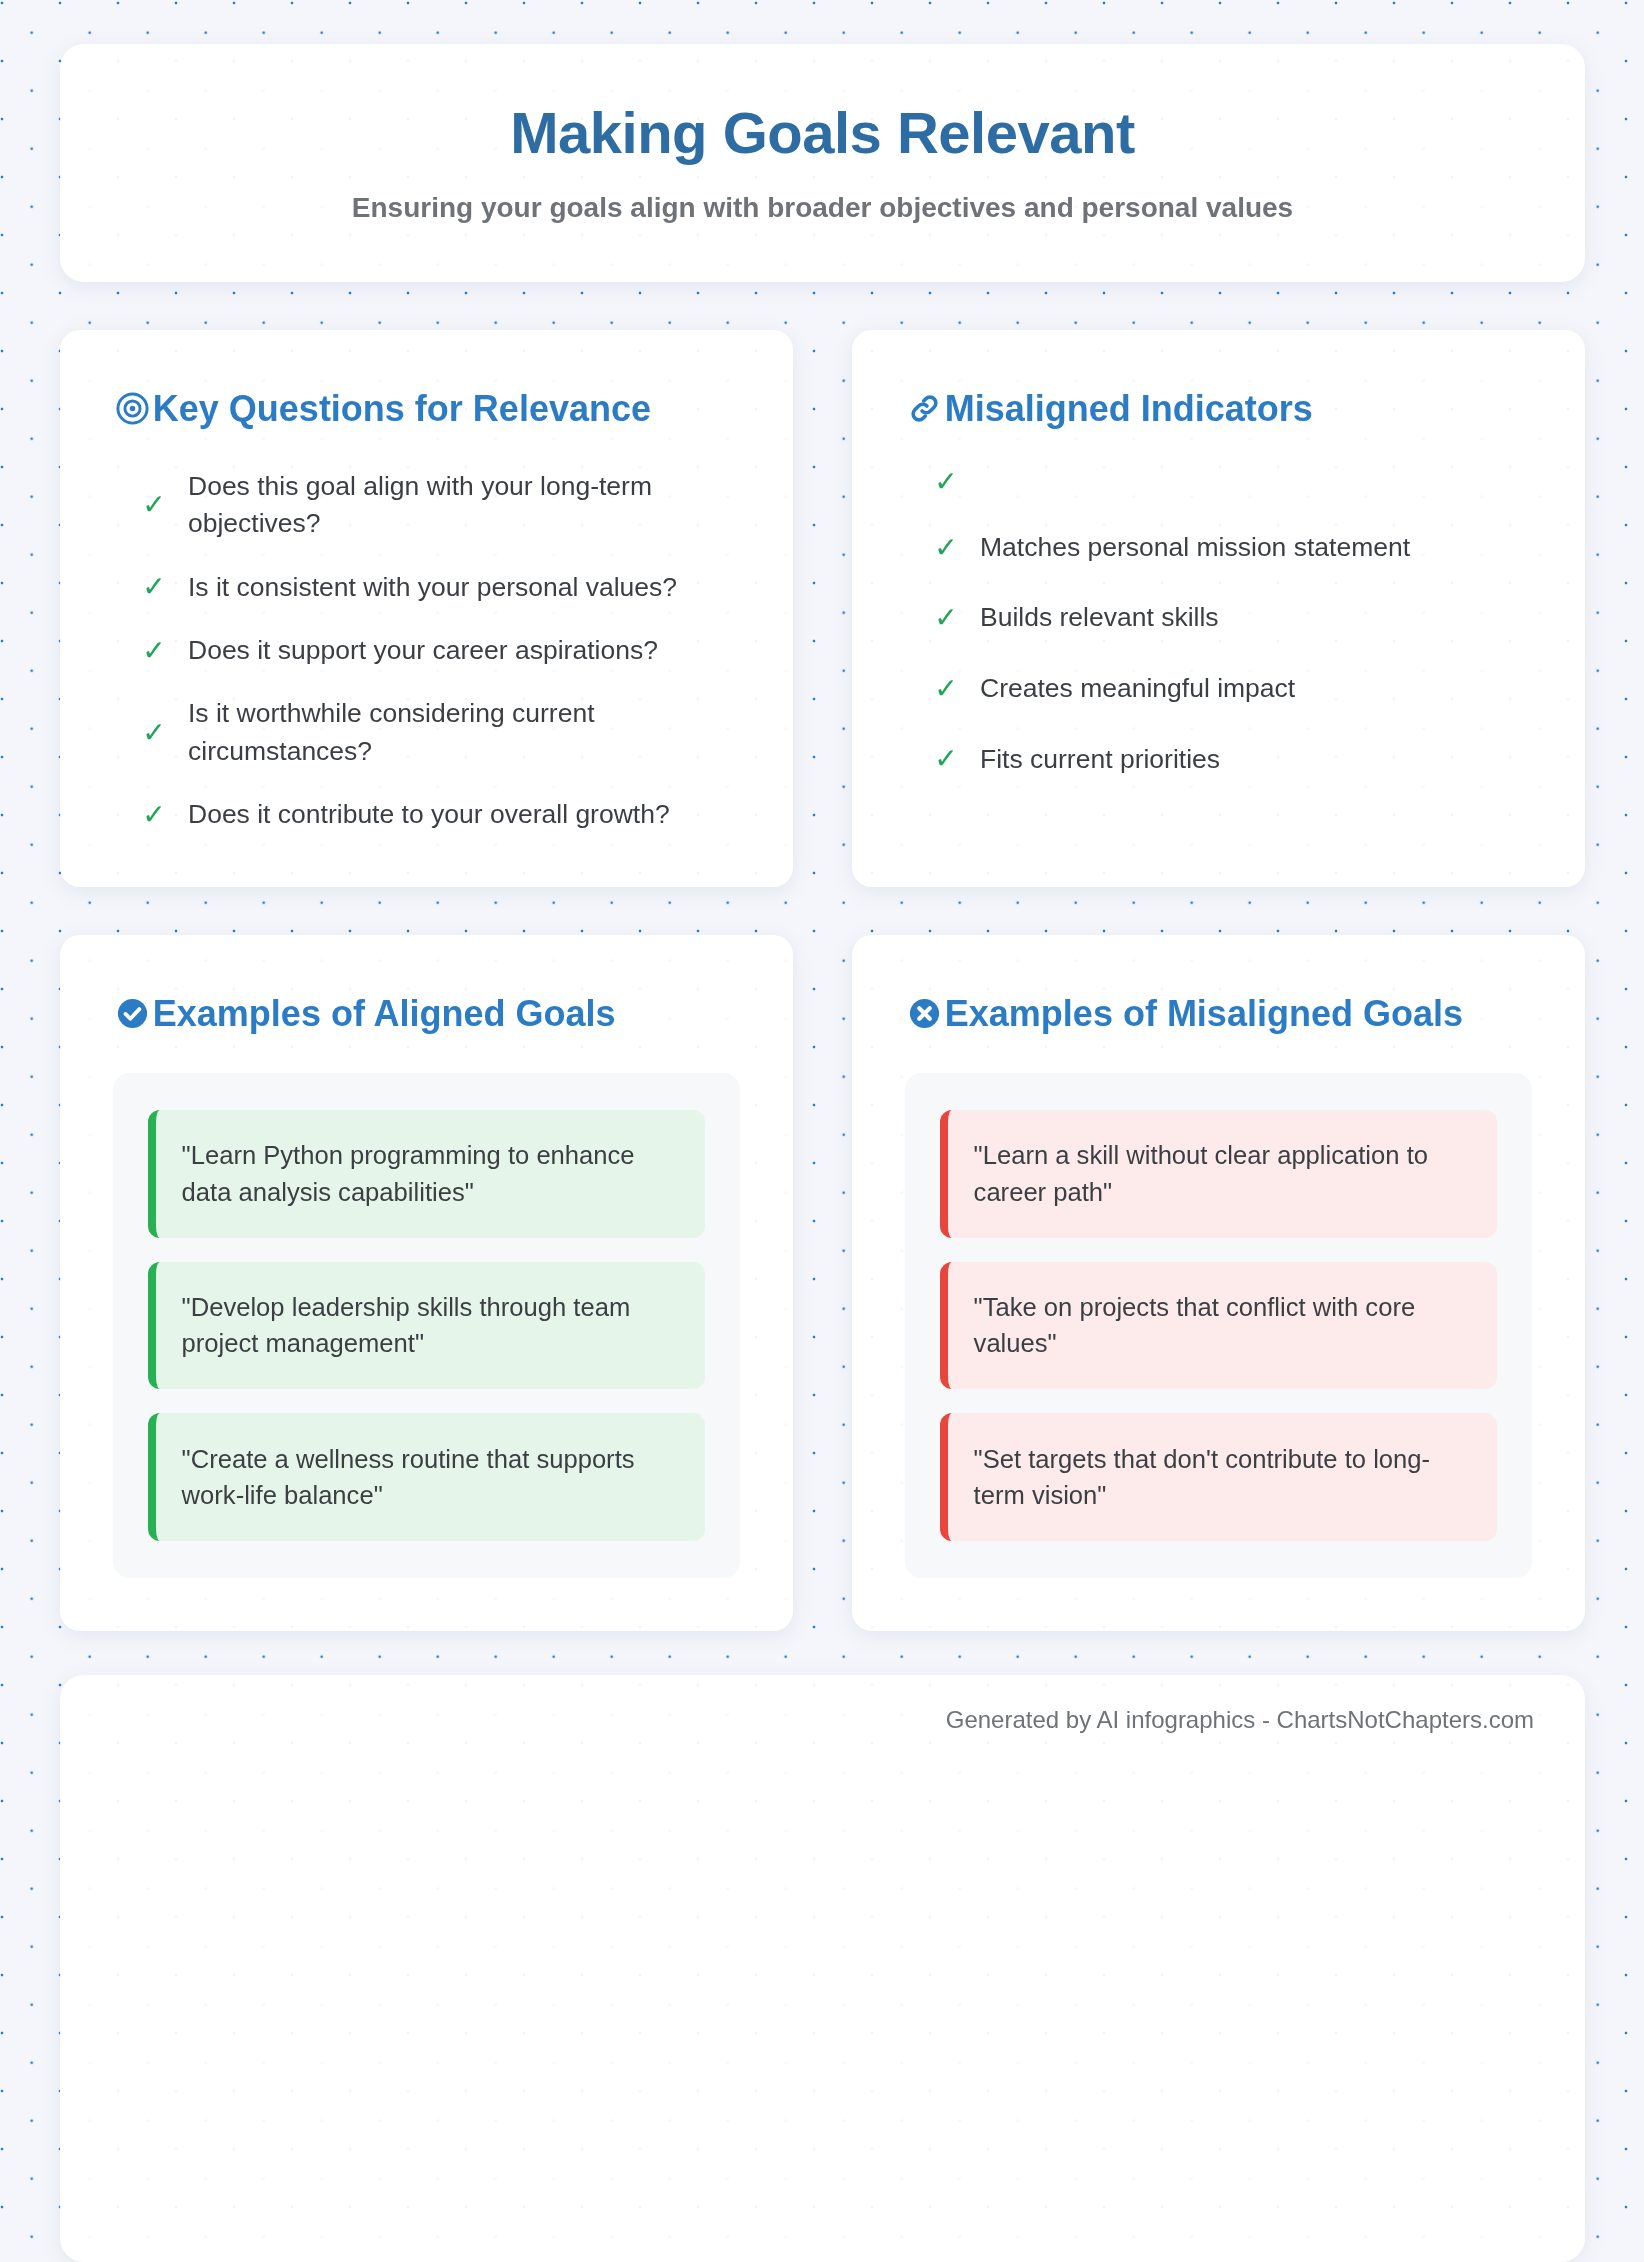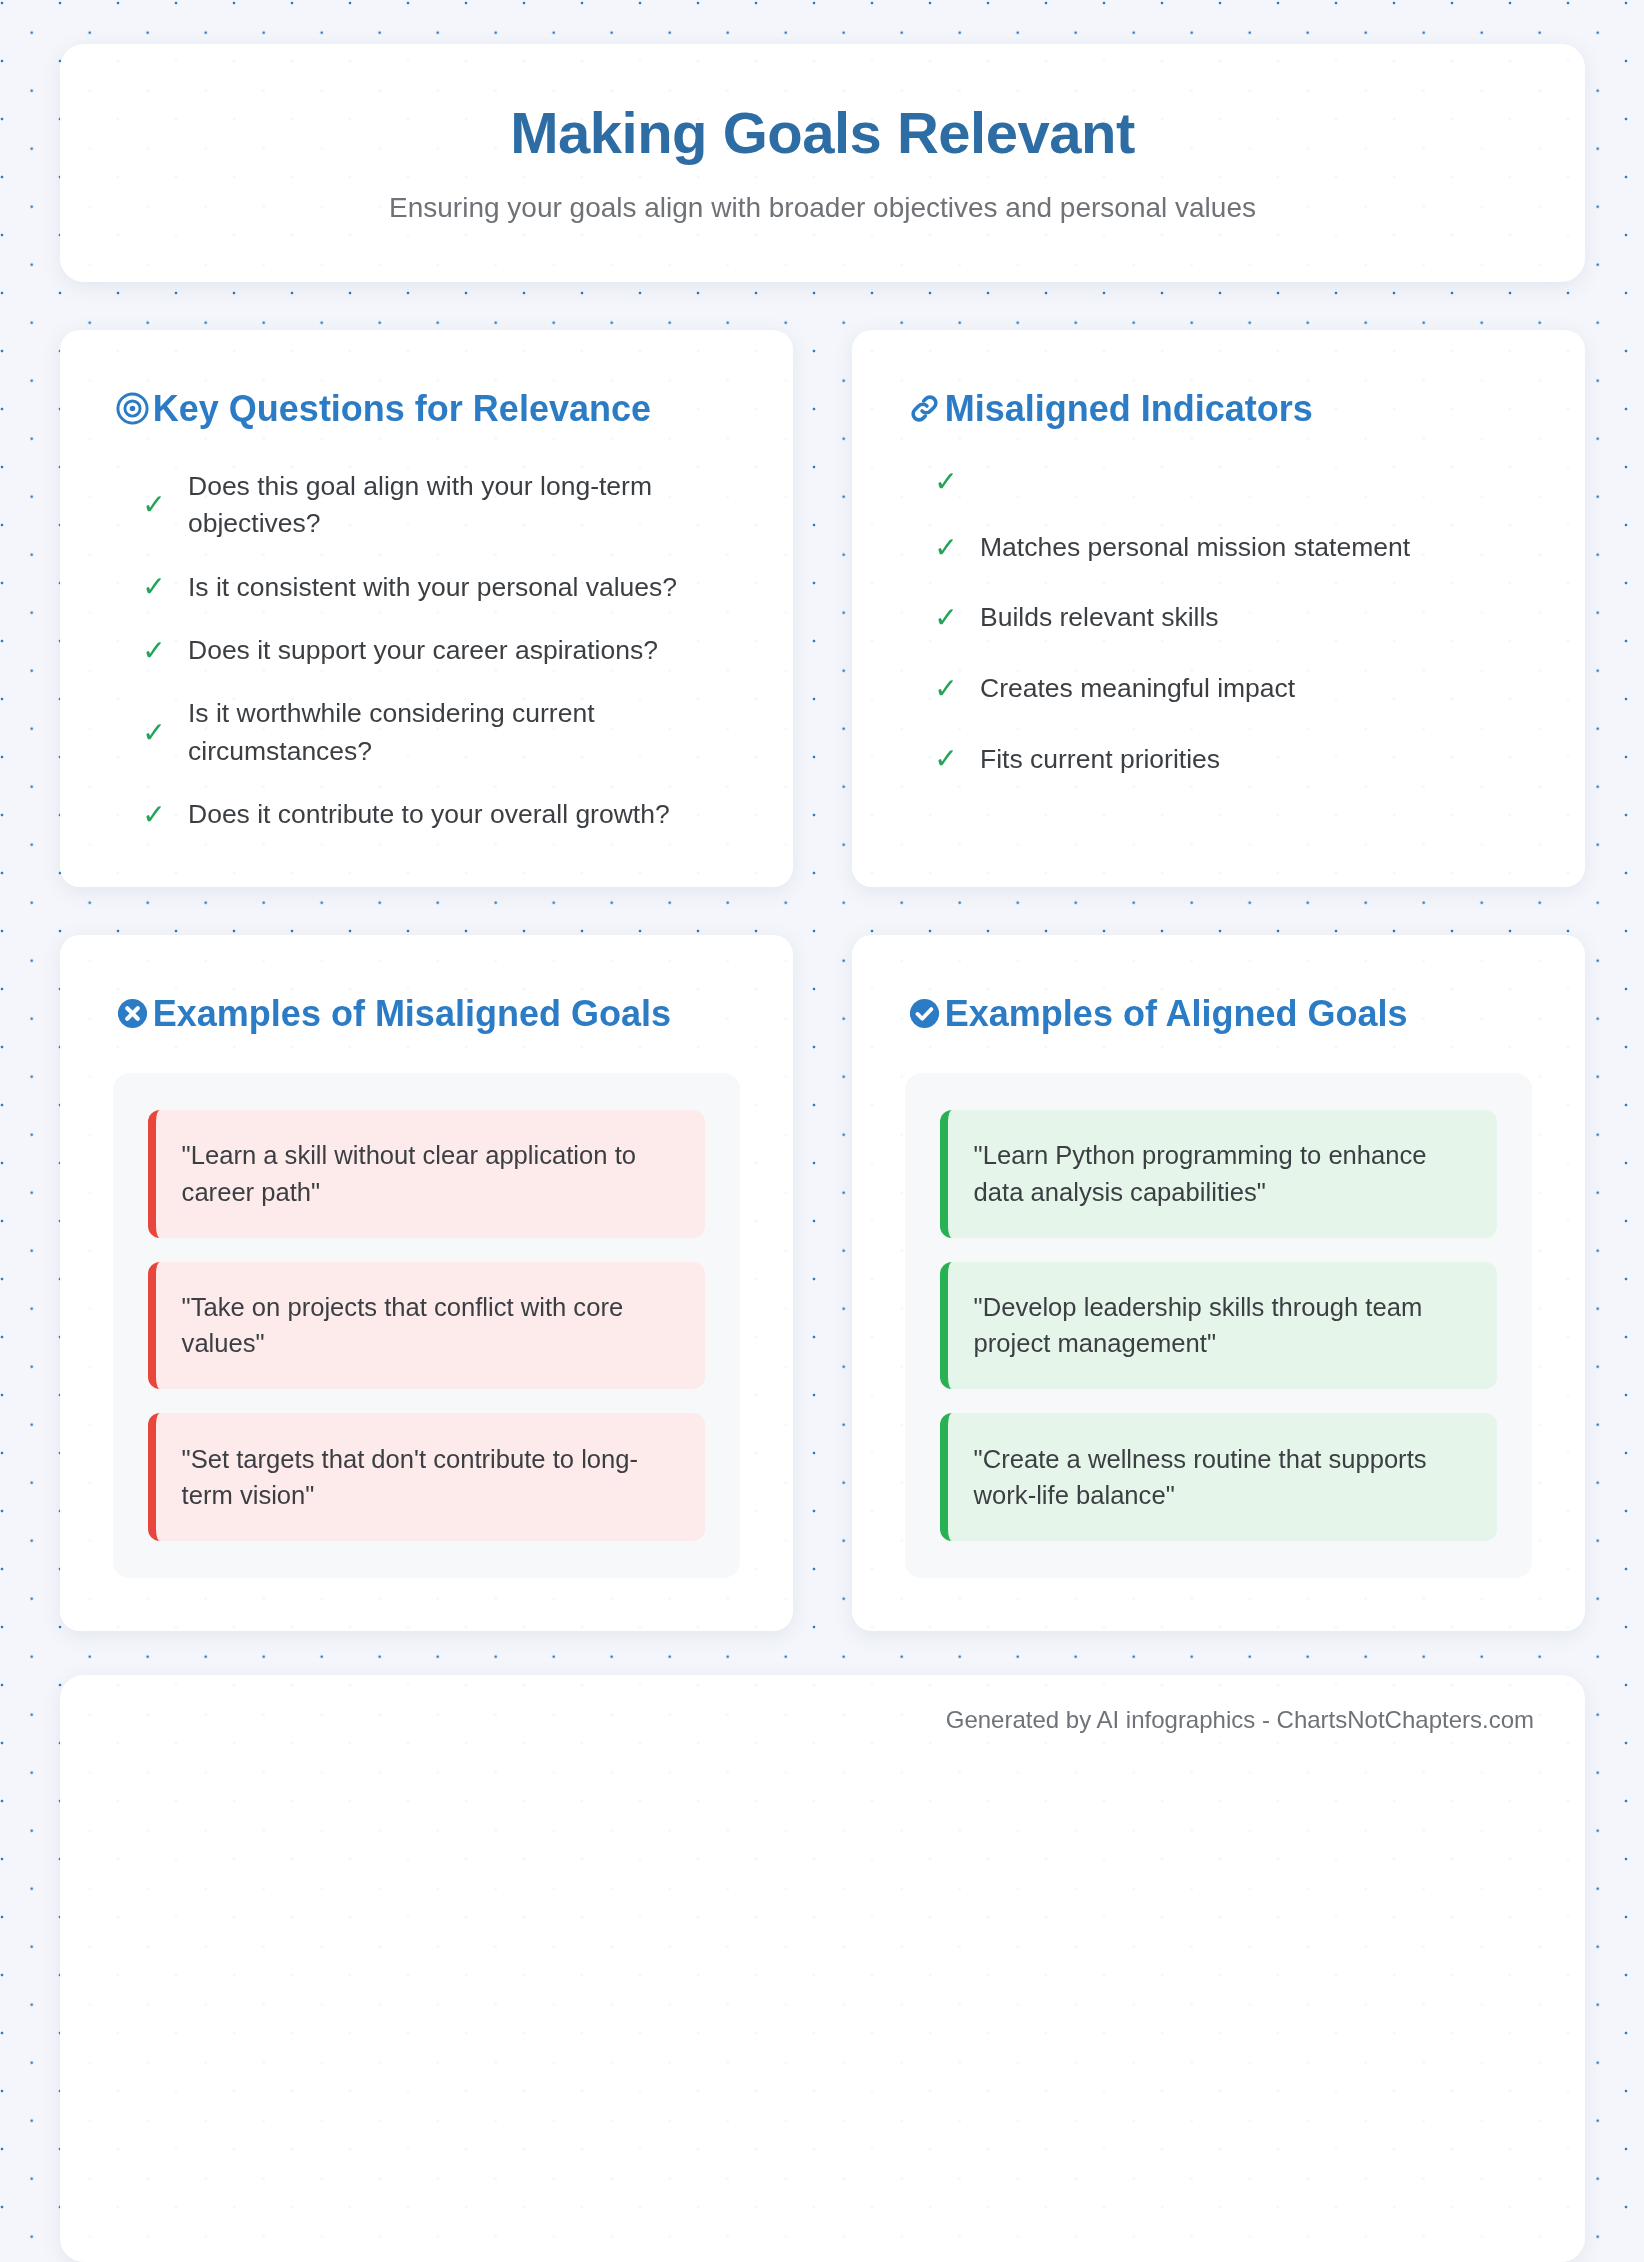--- a/index.html
+++ b/index.html
@@ -44,21 +44,21 @@
     font-weight: bold;
     color: #2e6da4;
     letter-spacing: -0.5px;
     line-height: 1.1;
     margin-bottom: 25.6px;
   }
 
   .page-subtitle {
     font-size: 28px;
     color: #6f7377;
-    font-weight: normal;
+    font-weight: bold;
     line-height: 1.3;
   }
 
   
   .grid {
     display: grid;
     grid-template-columns: 1fr 1fr;
     gap: 48px 59px;
   }
 
@@ -250,49 +250,49 @@
           <span class="check-text">Fits current priorities</span>
         </li>
       </ul>
     </div>
 
     <div class="card">
       <div class="card-title">
         <span class="title-icon">
           <svg width="35" height="35" viewBox="0 0 24 24">
             <circle cx="12" cy="12" r="10" fill="#2b7cc4"></circle>
+            <path d="M7.2 12.3l3.3 3.3 6.2-6.6" fill="none" stroke="#ffffff" stroke-width="2.6" stroke-linecap="round" stroke-linejoin="round"></path>
+          </svg>
+        </span>
+        <span class="title-text">Examples of Aligned Goals</span>
+      </div>
+      <div class="examples-wrap">
+        <div class="example-box good">"Learn Python programming to enhance data analysis capabilities"</div>
+        <div class="example-box good">"Develop leadership skills through team project management"</div>
+        <div class="example-box good">"Create a wellness routine that supports work-life balance"</div>
+      </div>
+    </div>
+
+    <div class="card">
+      <div class="card-title">
+        <span class="title-icon">
+          <svg width="35" height="35" viewBox="0 0 24 24">
+            <circle cx="12" cy="12" r="10" fill="#2b7cc4"></circle>
             <path d="M8.4 8.4l7.2 7.2M15.6 8.4l-7.2 7.2" fill="none" stroke="#ffffff" stroke-width="2.8" stroke-linecap="round"></path>
           </svg>
         </span>
         <span class="title-text">Examples of Misaligned Goals</span>
       </div>
       <div class="examples-wrap">
         <div class="example-box bad">"Learn a skill without clear application to career path"</div>
         <div class="example-box bad">"Take on projects that conflict with core values"</div>
         <div class="example-box bad">"Set targets that don't contribute to long-term vision"</div>
       </div>
     </div>
 
-    <div class="card">
-      <div class="card-title">
-        <span class="title-icon">
-          <svg width="35" height="35" viewBox="0 0 24 24">
-            <circle cx="12" cy="12" r="10" fill="#2b7cc4"></circle>
-            <path d="M7.2 12.3l3.3 3.3 6.2-6.6" fill="none" stroke="#ffffff" stroke-width="2.6" stroke-linecap="round" stroke-linejoin="round"></path>
-          </svg>
-        </span>
-        <span class="title-text">Examples of Aligned Goals</span>
-      </div>
-      <div class="examples-wrap">
-        <div class="example-box good">"Learn Python programming to enhance data analysis capabilities"</div>
-        <div class="example-box good">"Develop leadership skills through team project management"</div>
-        <div class="example-box good">"Create a wellness routine that supports work-life balance"</div>
-      </div>
-    </div>
-
   </div>
 
   <div class="footer-card">
     <span class="footer-text">Generated by AI infographics - ChartsNotChapters.com</span>
   </div>
 
 </div>
 
 
 </body></html>

